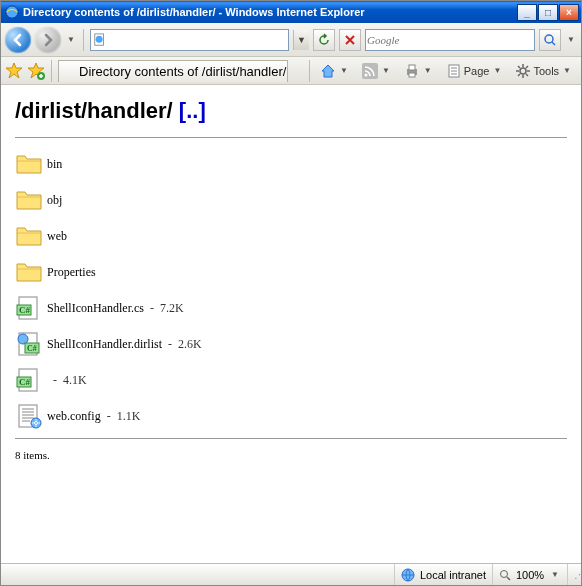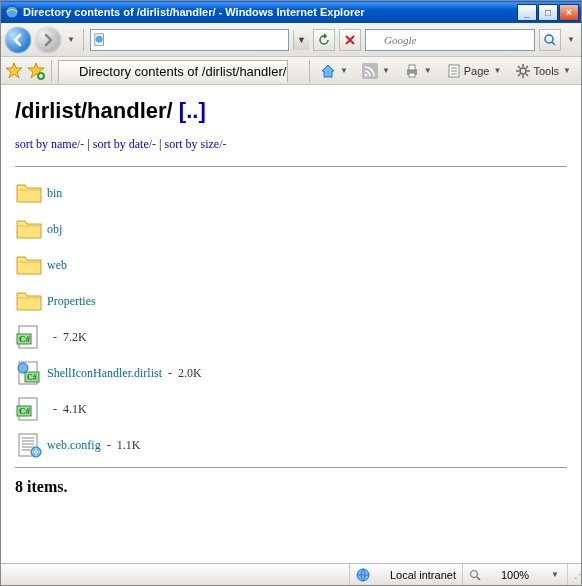--- a/index.html
+++ b/index.html
@@ -82,21 +82,21 @@
     .small-btn {
       width: 22px; height: 22px;
       border: 1px solid #bbb;
       background: linear-gradient(to bottom, #fefefe, #e3e2dc);
       display: flex; align-items: center; justify-content: center;
       font-size: 12px; cursor: default;
     }
     .search-box {
       display: flex; align-items: center;
       background: white; border: 1px solid #7f9db9;
-      height: 22px; width: 170px; padding: 0 18px;
+      height: 22px; width: 170px; padding: 0 1px;
     }
     .search-box input {
       flex: 1; border: none; outline: none;
       font-family: Tahoma; font-size: 11px; font-style: italic; color: #888;
     }
     .search-go {
       width: 22px; height: 22px;
       border: 1px solid #bbb;
       background: linear-gradient(to bottom, #fefefe, #e3e2dc);
       display: flex; align-items: center; justify-content: center;
@@ -155,39 +155,39 @@
     .sort-line a { color: #0000cc; text-decoration: none; }
     .sort-line .sep-dash { color: #333; }
     hr { border: none; border-top: 1px solid #999; margin: 4px 0 8px 0; }
     .listing { }
     .row {
       display: flex; align-items: center;
       height: 36px;
       font-family: Verdana; font-size: 12px;
     }
     .row .file-icon { width: 28px; height: 26px; margin-right: 4px; }
-    .row a { color: #0369a1; text-decoration: none; }
+    .row a { color: #000000; text-decoration: none; }
     .row .size { color: #333; font-family: Liberation Serif, serif; }
     .row .dash { margin: 0 6px; color: #333; }
-    .items-count { font-family: Verdana; font-size: 16px; margin-top: 10px; font-weight: bold; }
+    .items-count { font-family: Verdana; font-size: 11px; margin-top: 10px; }
 
     
     .status-bar {
       height: 22px;
       background: linear-gradient(to bottom, #fefefe, #e3e2dc);
       border-top: 1px solid #bbb;
       display: flex; align-items: center;
       font-size: 11px;
     }
     .status-cell {
       border-left: 1px solid #ccc;
       height: 100%;
       display: flex; align-items: center;
       padding: 0 6px;
-      gap: 20px;
+      gap: 5px;
     }
     .status-cell:first-child { flex: 1; border-left: none; }
     .grip { width: 14px; text-align: right; color: #999; cursor: default; }
   </style>
 </head>
 <body>
 
 <div class="title-bar">
   <svg class="ie-icon" viewBox="0 0 16 16">
       <circle cx="8" cy="8" r="7" fill="#4da6ff" stroke="#003a8a" stroke-width="1"></circle>
@@ -300,27 +300,20 @@
     <span>Tools</span>
     <span class="dropdown-small">▼</span>
   </div>
 </div>
 
 <div class="content">
   <h1>
     <span>/dirlist/handler/</span>
     <a href="#" class="parent-link">[..]</a>
   </h1>
-  <div class="sort-line">
-    <a href="#">sort by name</a><span class="sep-dash">/-</span>
-    <span> | </span>
-    <a href="#">sort by date</a><span class="sep-dash">/-</span>
-    <span> | </span>
-    <a href="#">sort by size</a><span class="sep-dash">/-</span>
-  </div>
   <hr>
   <div class="listing" id="listing">
       <div class="row">
         <span class="file-icon"><svg viewBox="0 0 28 24" width="28" height="24">
             <path d="M2 6 L2 22 L26 22 L26 8 L12 8 L10 5 L2 5 Z" fill="#ffe27a" stroke="#c8a234"></path>
             <path d="M2 10 L26 10" stroke="#c8a234" stroke-width="0.5"></path>
           </svg></span>
         <a href="#">bin</a>
       </div>
       <div class="row">
@@ -343,33 +336,34 @@
             <path d="M2 10 L26 10" stroke="#c8a234" stroke-width="0.5"></path>
           </svg></span>
         <a href="#">Properties</a>
       </div>
       <div class="row">
         <span class="file-icon"><svg viewBox="0 0 28 26" width="28" height="26">
             <rect x="4" y="2" width="18" height="22" fill="white" stroke="#888"></rect>
             <rect x="2" y="10" width="14" height="10" fill="#9be09b" stroke="#3a8a3a"></rect>
             <text x="4" y="18" font-size="9" font-weight="bold" fill="#1a6a1a">C#</text>
           </svg></span>
+        <a href="#">ShellIconHandler.cs</a>
         <span class="dash"> - </span>
         <span class="size">7.2K</span>
       </div>
       <div class="row">
         <span class="file-icon"><svg viewBox="0 0 28 26" width="28" height="26">
             <rect x="4" y="2" width="18" height="22" fill="white" stroke="#888"></rect>
             <circle cx="8" cy="8" r="5" fill="#6fb8f5" stroke="#2a6fd1"></circle>
             <rect x="10" y="12" width="14" height="10" fill="#9be09b" stroke="#3a8a3a"></rect>
             <text x="12" y="20" font-size="8" font-weight="bold" fill="#1a6a1a">C#</text>
           </svg></span>
         <a href="#">ShellIconHandler.dirlist</a>
         <span class="dash"> - </span>
-        <span class="size">2.0K</span>
+        <span class="size">2.6K</span>
       </div>
       <div class="row">
         <span class="file-icon"><svg viewBox="0 0 28 26" width="28" height="26">
             <rect x="4" y="2" width="18" height="22" fill="white" stroke="#888"></rect>
             <rect x="2" y="10" width="14" height="10" fill="#9be09b" stroke="#3a8a3a"></rect>
             <text x="4" y="18" font-size="9" font-weight="bold" fill="#1a6a1a">C#</text>
           </svg></span>
         <span class="dash"> - </span>
         <span class="size">4.1K</span>
       </div>

